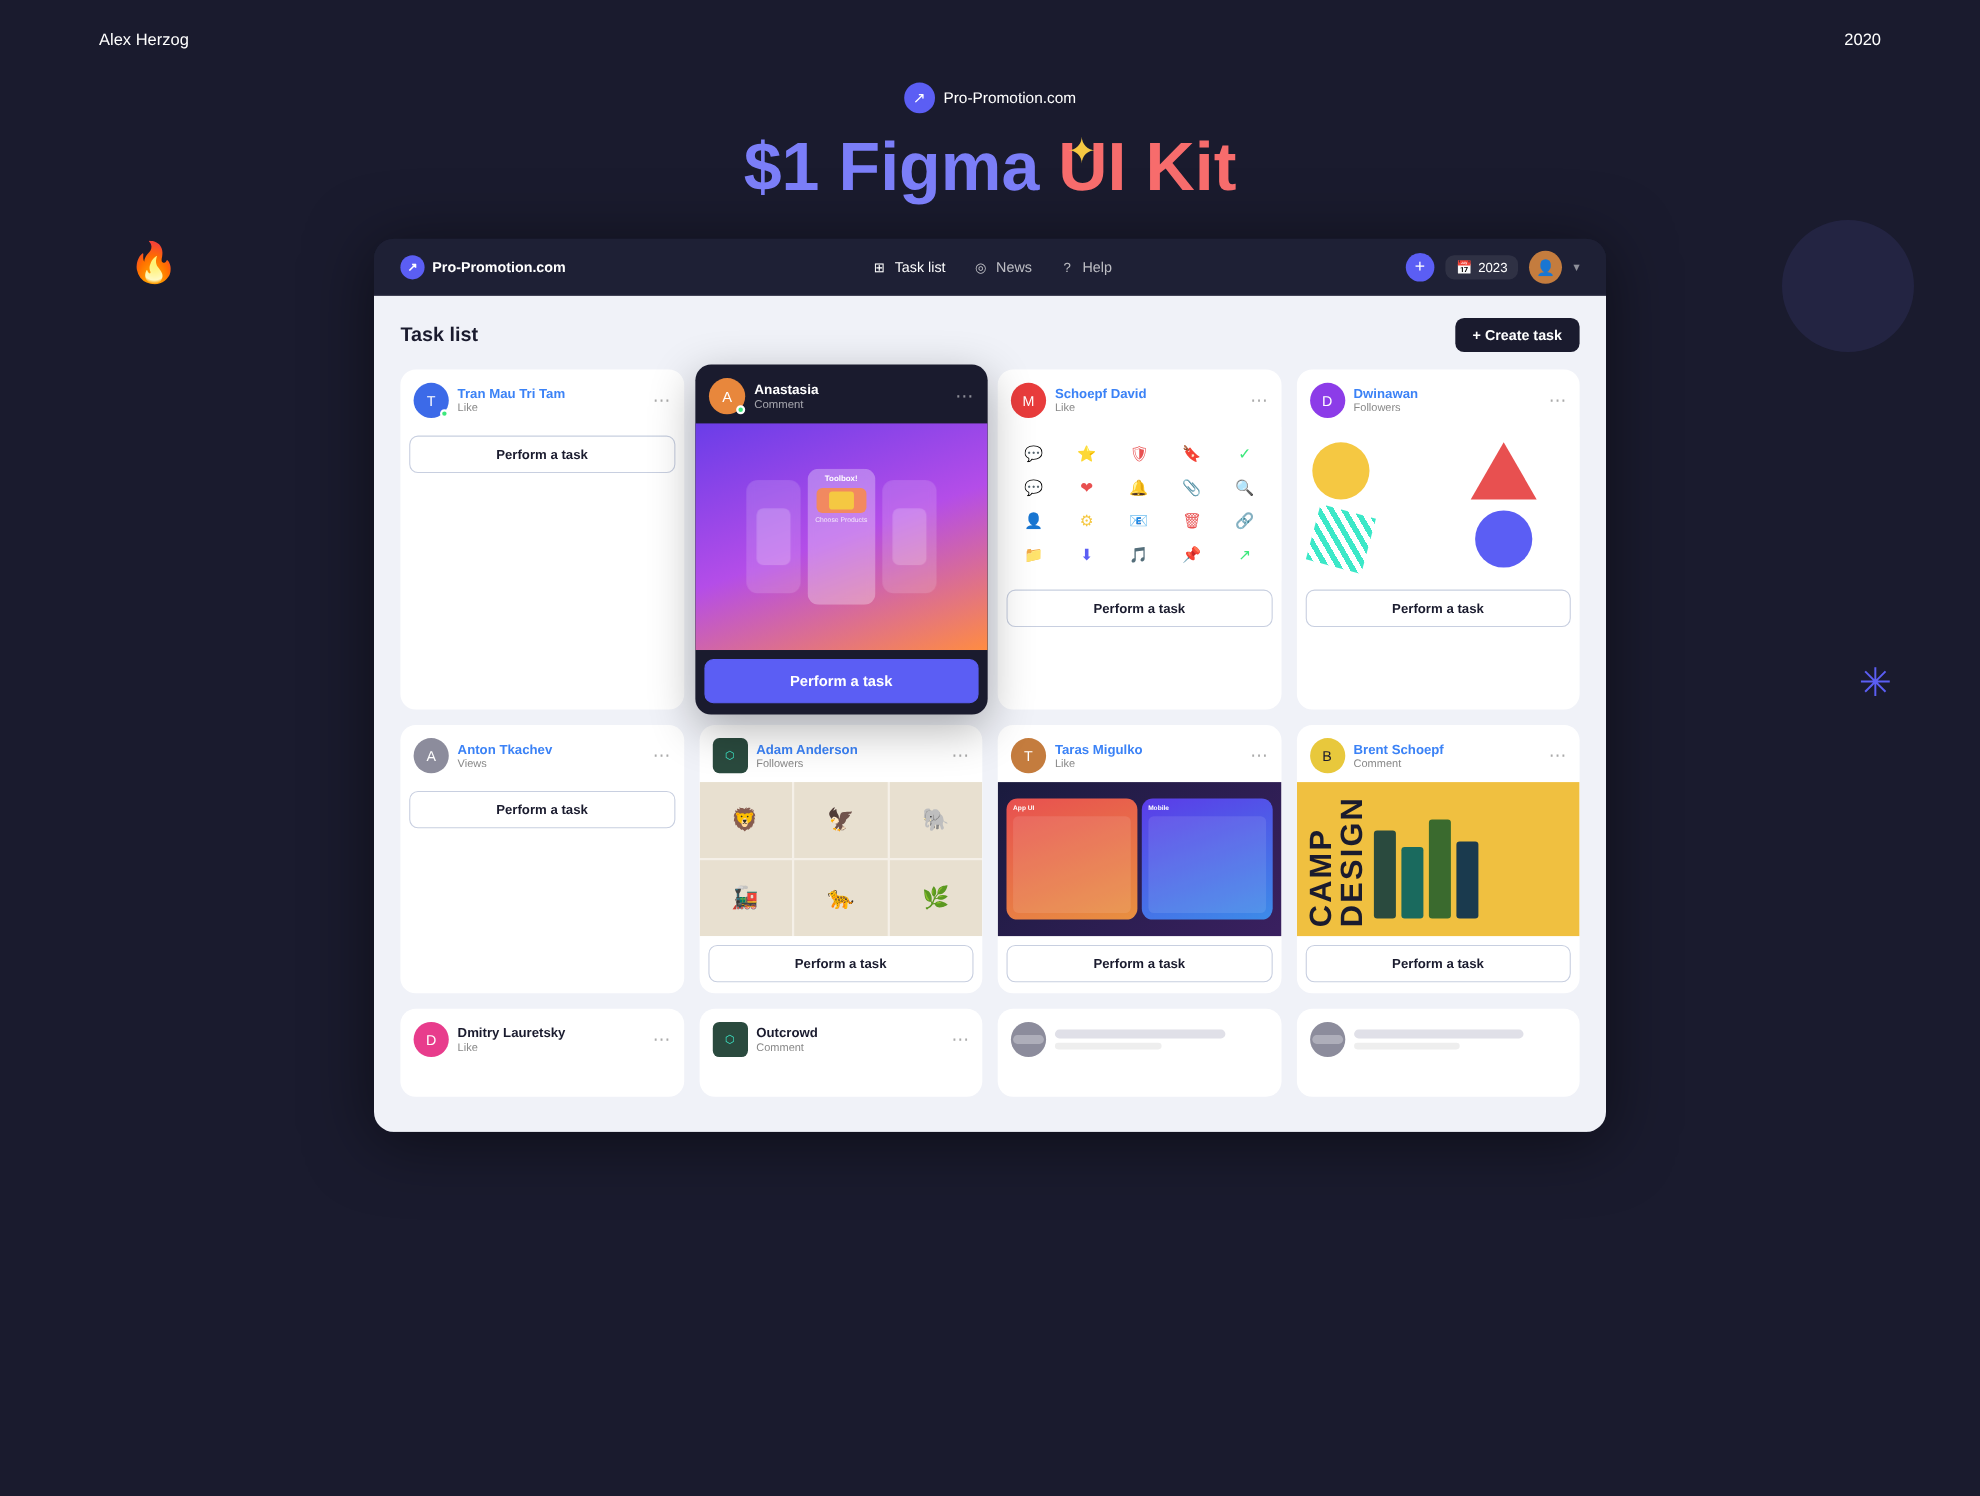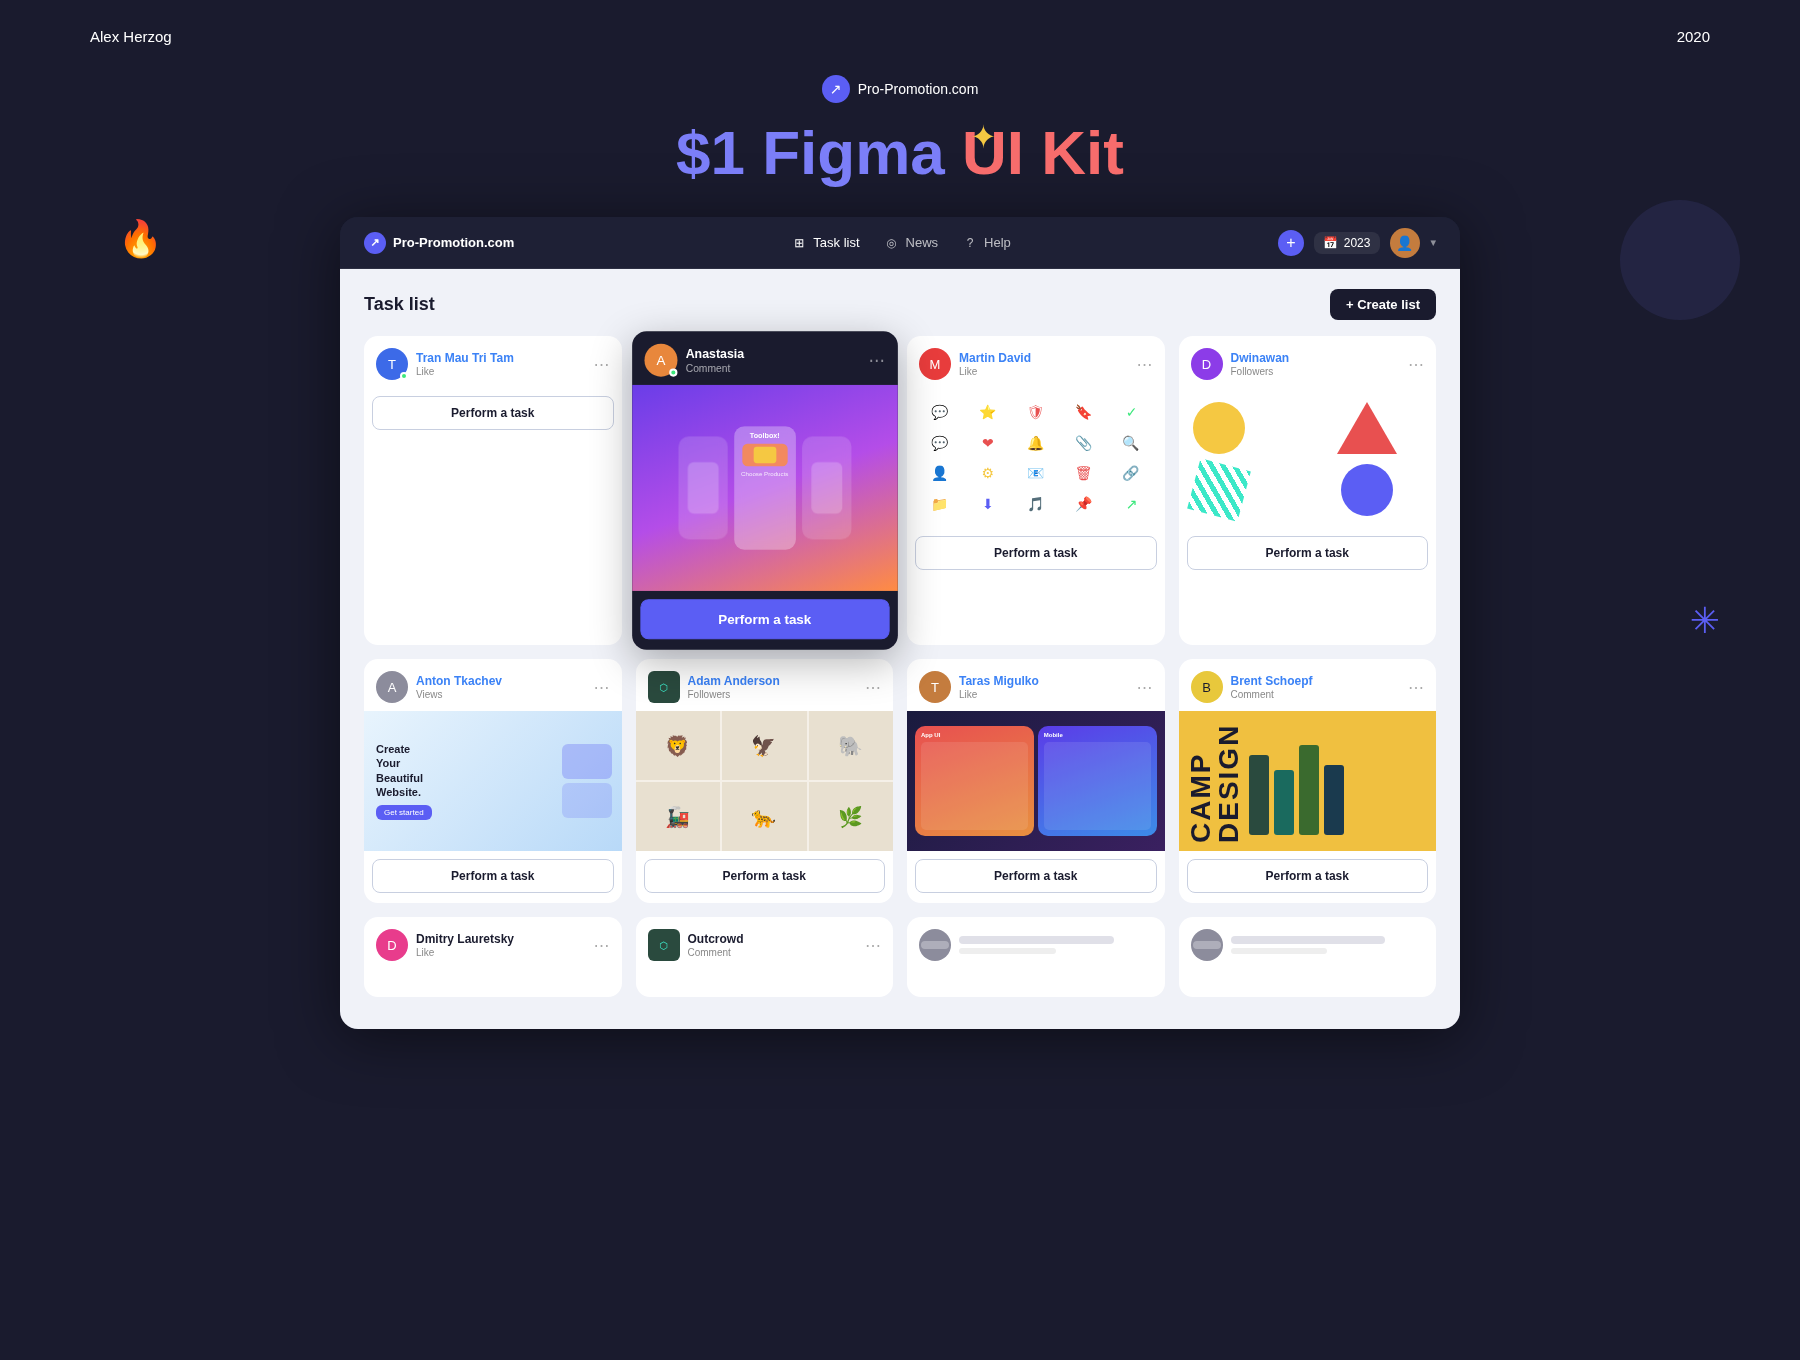--- a/index.html
+++ b/index.html
@@ -492,21 +492,21 @@
         <div class="nav-avatar av-brown">👤</div>
       </div>
       <span class="nav-chevron">▾</span>
     </div>
   </div>
 
   <div class="main-content">
 
     <div class="content-header">
       <h2 class="content-title">Task list</h2>
-      <button class="create-task-btn">+ Create list</button>
+      <button class="create-task-btn">+ Create task</button>
     </div>
 
     <div class="cards-grid">
 
       <div class="card">
         <div class="card-header">
           <div class="card-avatar-wrap">
             <div class="card-avatar av-blue">T</div>
             <div class="status-dot"></div>
           </div>
@@ -550,21 +550,21 @@
         </div>
         <button class="perform-btn">Perform a task</button>
       </div>
 
       <div class="card">
         <div class="card-header">
           <div class="card-avatar-wrap">
             <div class="card-avatar av-red">M</div>
           </div>
           <div class="card-user-info">
-            <div class="card-username">Martin David</div>
+            <div class="card-username">Schoepf David</div>
             <div class="card-label">Like</div>
           </div>
           <span class="card-menu">⋯</span>
         </div>
         <div class="img-placeholder img-icons">
           <div class="icon-grid-img">
             <div class="icon-cell" style="color:#e8873c">💬</div>
             <div class="icon-cell" style="color:#f5c842">⭐</div>
             <div class="icon-cell" style="color:#e85050">🛡</div>
             <div class="icon-cell" style="color:#5b5ef4">🔖</div>
@@ -616,28 +616,20 @@
         <div class="card-header">
           <div class="card-avatar-wrap">
             <div class="card-avatar av-gray">A</div>
           </div>
           <div class="card-user-info">
             <div class="card-username">Anton Tkachev</div>
             <div class="card-label">Views</div>
           </div>
           <span class="card-menu">⋯</span>
         </div>
-        <div class="img-placeholder img-website">
-          <div class="website-title">Create<br>Your<br>Beautiful<br>Website.</div>
-          <div class="website-btn">Get started</div>
-          <div style="position:absolute;right:10px;top:50%;transform:translateY(-50%);display:flex;flex-direction:column;gap:4px;">
-            <div style="width:50px;height:35px;background:rgba(91,94,244,0.3);border-radius:6px;"></div>
-            <div style="width:50px;height:35px;background:rgba(91,94,244,0.2);border-radius:6px;"></div>
-          </div>
-        </div>
         <button class="perform-btn">Perform a task</button>
       </div>
 
       <div class="card">
         <div class="card-header">
           <div class="card-avatar-wrap">
             <div class="card-avatar av-teal" style="border-radius:6px;font-size:10px;background:#2a4a3e;color:#3ce8c8;">⬡</div>
           </div>
           <div class="card-user-info">
             <div class="card-username">Adam Anderson</div>

